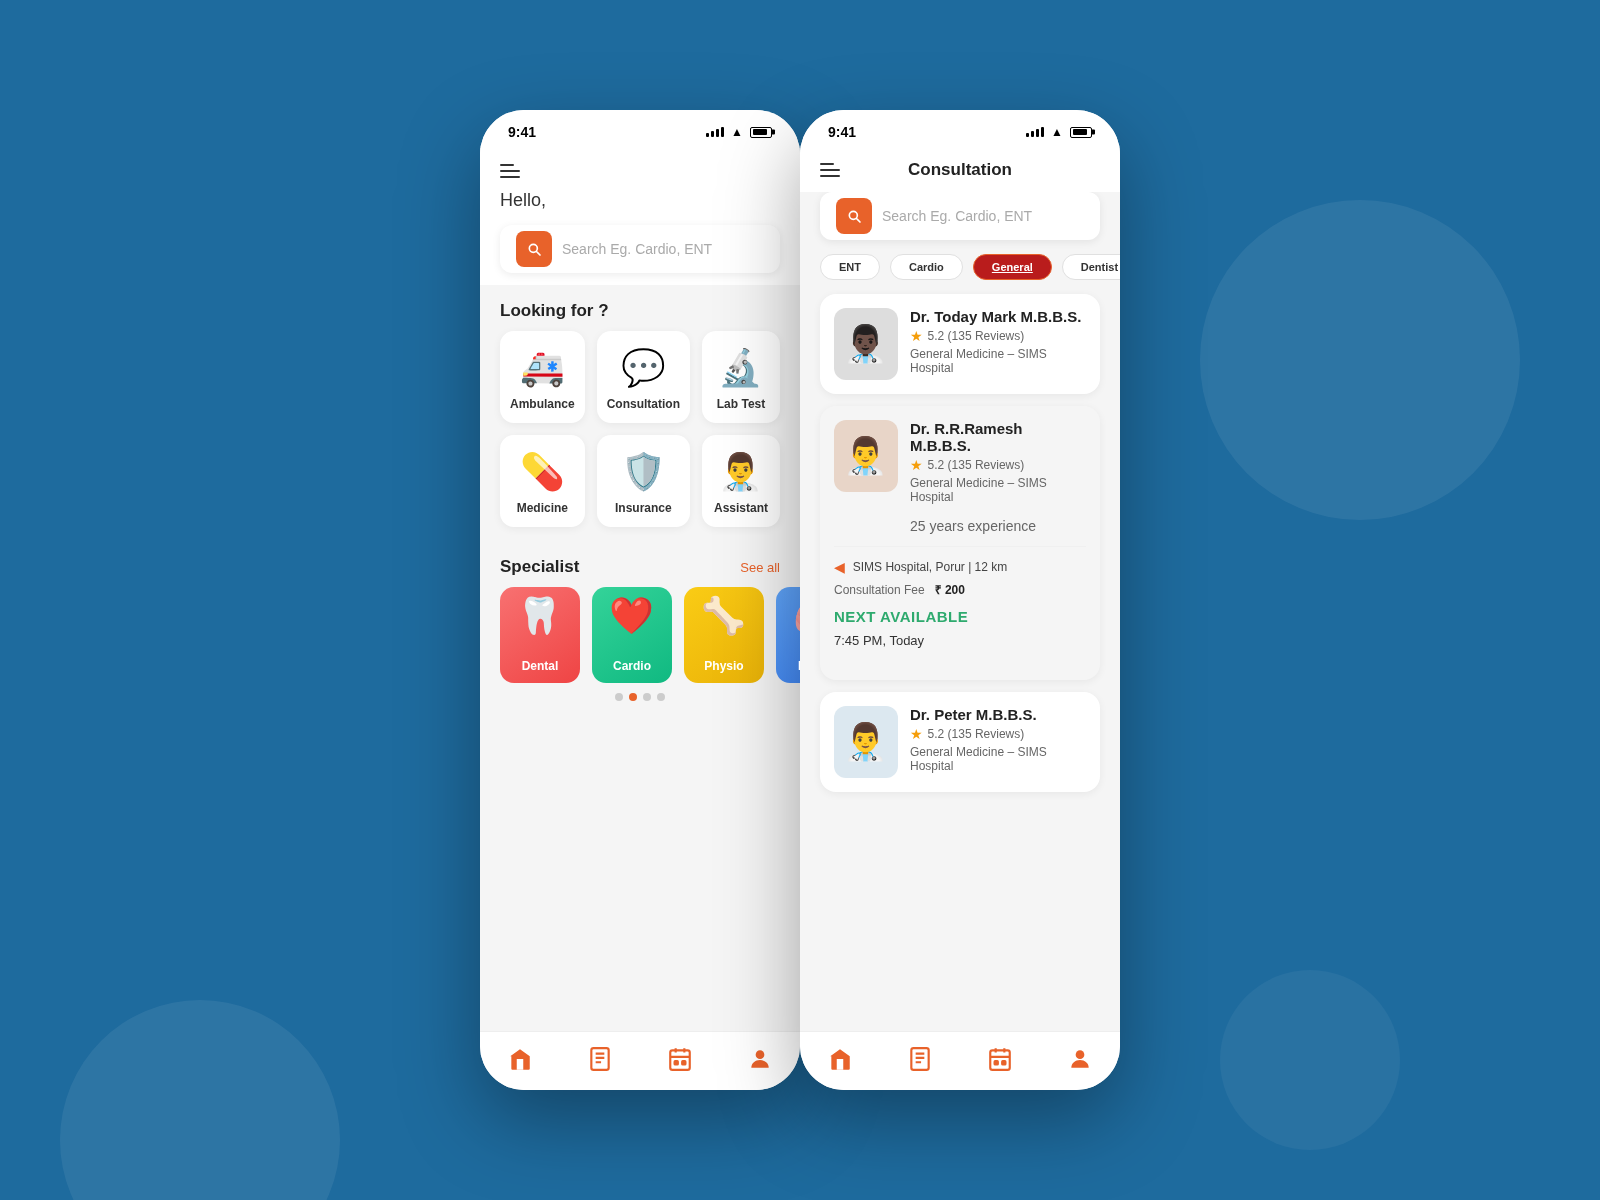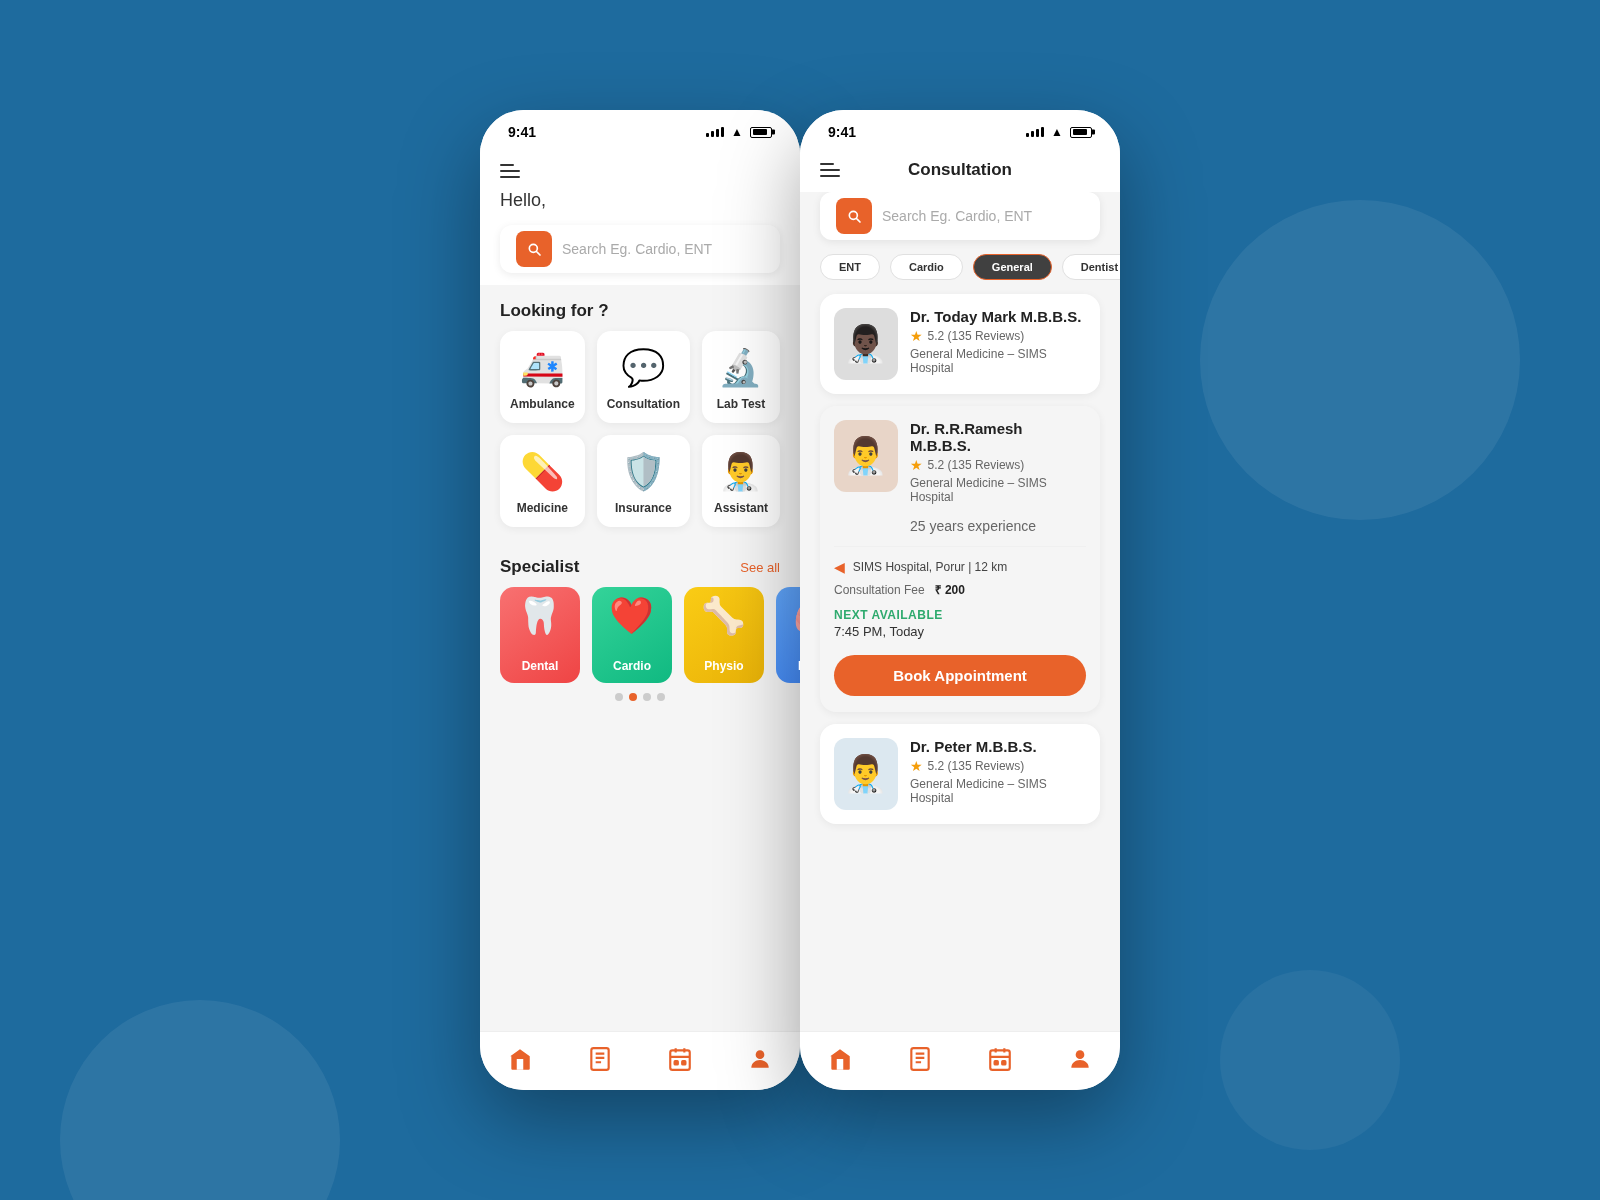--- a/index.html
+++ b/index.html
@@ -299,23 +299,24 @@
       border-radius: 20px;
       padding: 6px 18px;
       font-size: 11px;
       font-weight: 600;
       cursor: pointer;
       border: 1.5px solid #e0e0e0;
       background: white;
       color: #333;
     }
     .filter-chip.active {
-      background: #404040;
+      background: #b91c1c;
       color: white;
       border-color: #e8622a;
+      text-decoration: underline;
     }
 
     .doctor-card {
       background: white;
       margin: 0 20px 12px;
       border-radius: 16px;
       padding: 14px;
       box-shadow: 0 2px 8px rgba(0,0,0,0.06);
     }
     .doctor-card.expanded { padding-bottom: 16px; }
@@ -354,21 +355,21 @@
       font-size: 12px;
       color: #444;
       margin-bottom: 6px;
     }
     .location-icon { color: #e8622a; font-size: 14px; }
 
     .doctor-fee { font-size: 12px; color: #444; margin-bottom: 10px; }
     .fee-label { color: #666; }
     .fee-amount { color: #222; font-weight: 600; }
 
-    .next-available { color: #2eaa6e; font-size: 12px; font-weight: 700; letter-spacing: 0.5px; margin-bottom: 2px; }
+    .next-available { color: #2eaa6e; font-size: 15px; font-weight: 700; letter-spacing: 0.5px; margin-bottom: 8px; }
     .avail-time { font-size: 13px; color: #333; margin-bottom: 16px; }
 
     .book-btn {
       background: #e8622a;
       color: white;
       border: none;
       border-radius: 24px;
       padding: 12px 0;
       width: 100%;
       font-size: 15px;
@@ -600,21 +601,20 @@
         <div class="doctor-location">
           <span class="location-icon">◀</span>
           <span>SIMS Hospital, Porur | 12 km</span>
         </div>
         <div class="doctor-fee">
           <span class="fee-label">Consultation Fee &nbsp;</span>
           <span class="fee-amount">₹ 200</span>
         </div>
         <div class="next-available">NEXT AVAILABLE</div>
         <div class="avail-time">7:45 PM, Today</div>
-        <button class="book-btn">Book Appointment</button>
       </div>
 
       <div class="doctor-card">
         <div class="doctor-top">
           <div class="doctor-avatar" style="background:#dce8f0;">
             <span style="font-size:36px;">👨‍⚕️</span>
           </div>
           <div class="doctor-info">
             <div class="doctor-name">Dr. Peter M.B.B.S.</div>
             <div class="doctor-rating">

